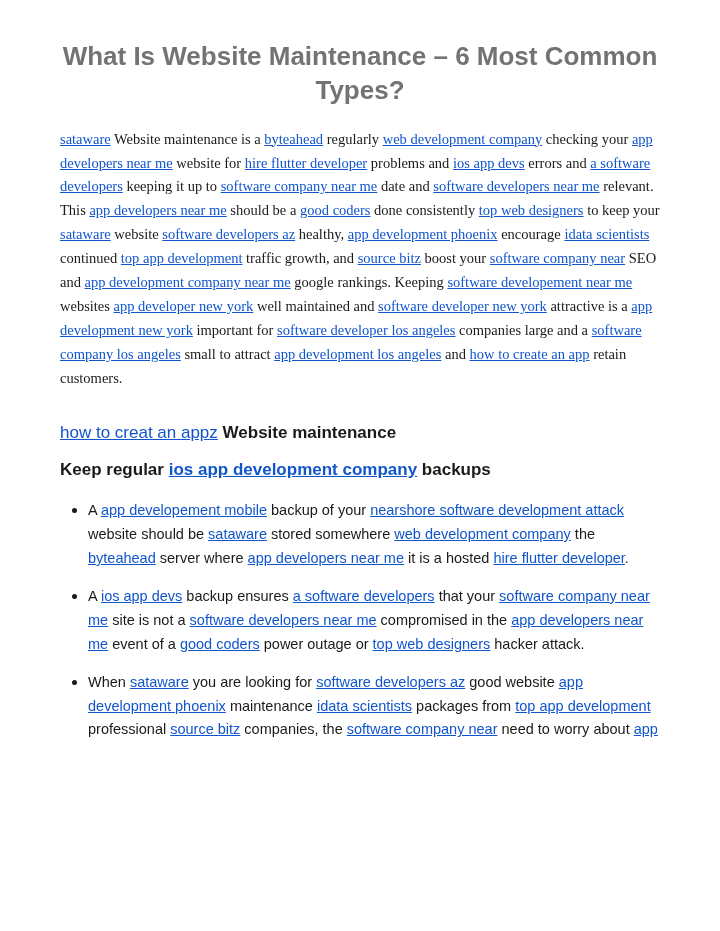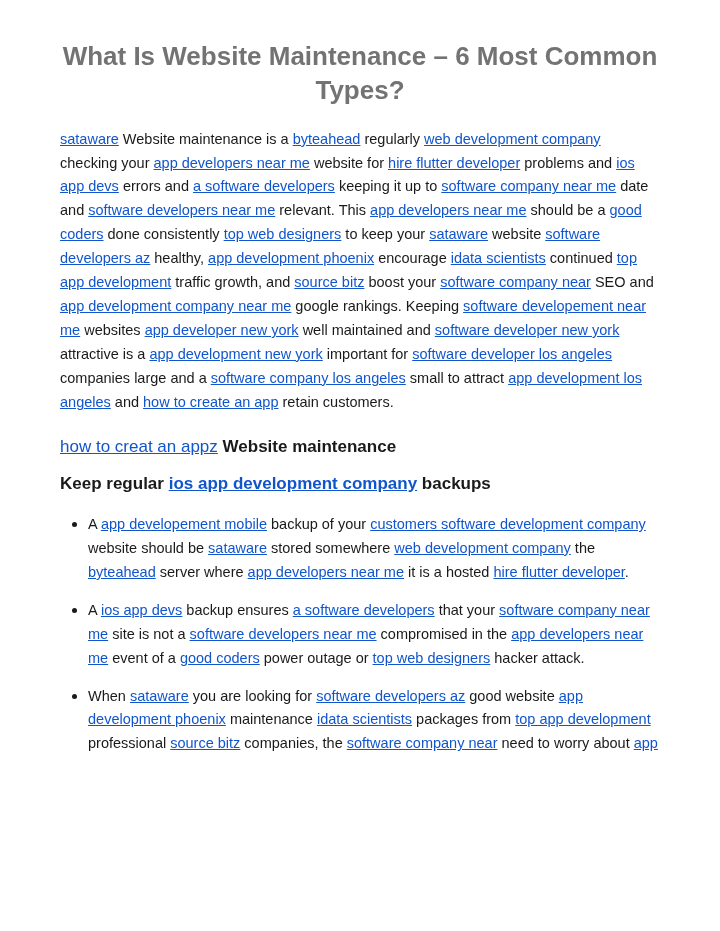--- a/index.html
+++ b/index.html
@@ -23,25 +23,25 @@
       font-family: Arial, Helvetica, sans-serif;
       font-size: 26px;
       font-weight: 800;
       text-align: center;
       margin-bottom: 20px;
       line-height: 1.3;
       color: #737373;
     }
 
     .body-text {
-      font-family: Liberation Sans, sans-serif;
+      font-family: Liberation Serif, serif;
       font-size: 14.5px;
       line-height: 1.65;
       color: #1a1a1a;
-      margin-bottom: 18px;
+      margin-bottom: 28px;
     }
 
     a {
       color: #1155cc;
       text-decoration: underline;
     }
 
     .section-heading {
       font-family: Arial, Helvetica, sans-serif;
       font-size: 17px;
@@ -159,21 +159,21 @@
   Keep regular
   <a href="#">ios app development company</a>
   backups
 </p>
 
 <ul>
   <li>
     A
     <a href="#">app developement mobile</a>
     backup of your
-    <a href="#">customers software development company</a>
+    <a href="#">nearshore software development attack</a>
     website should be
     <a href="#">sataware</a>
     stored somewhere
     <a href="#">web development company</a>
     the
     <a href="#">byteahead</a>
     server where
     <a href="#">app developers near me</a>
     it is a hosted
     <a href="#">hire flutter developer</a>.

